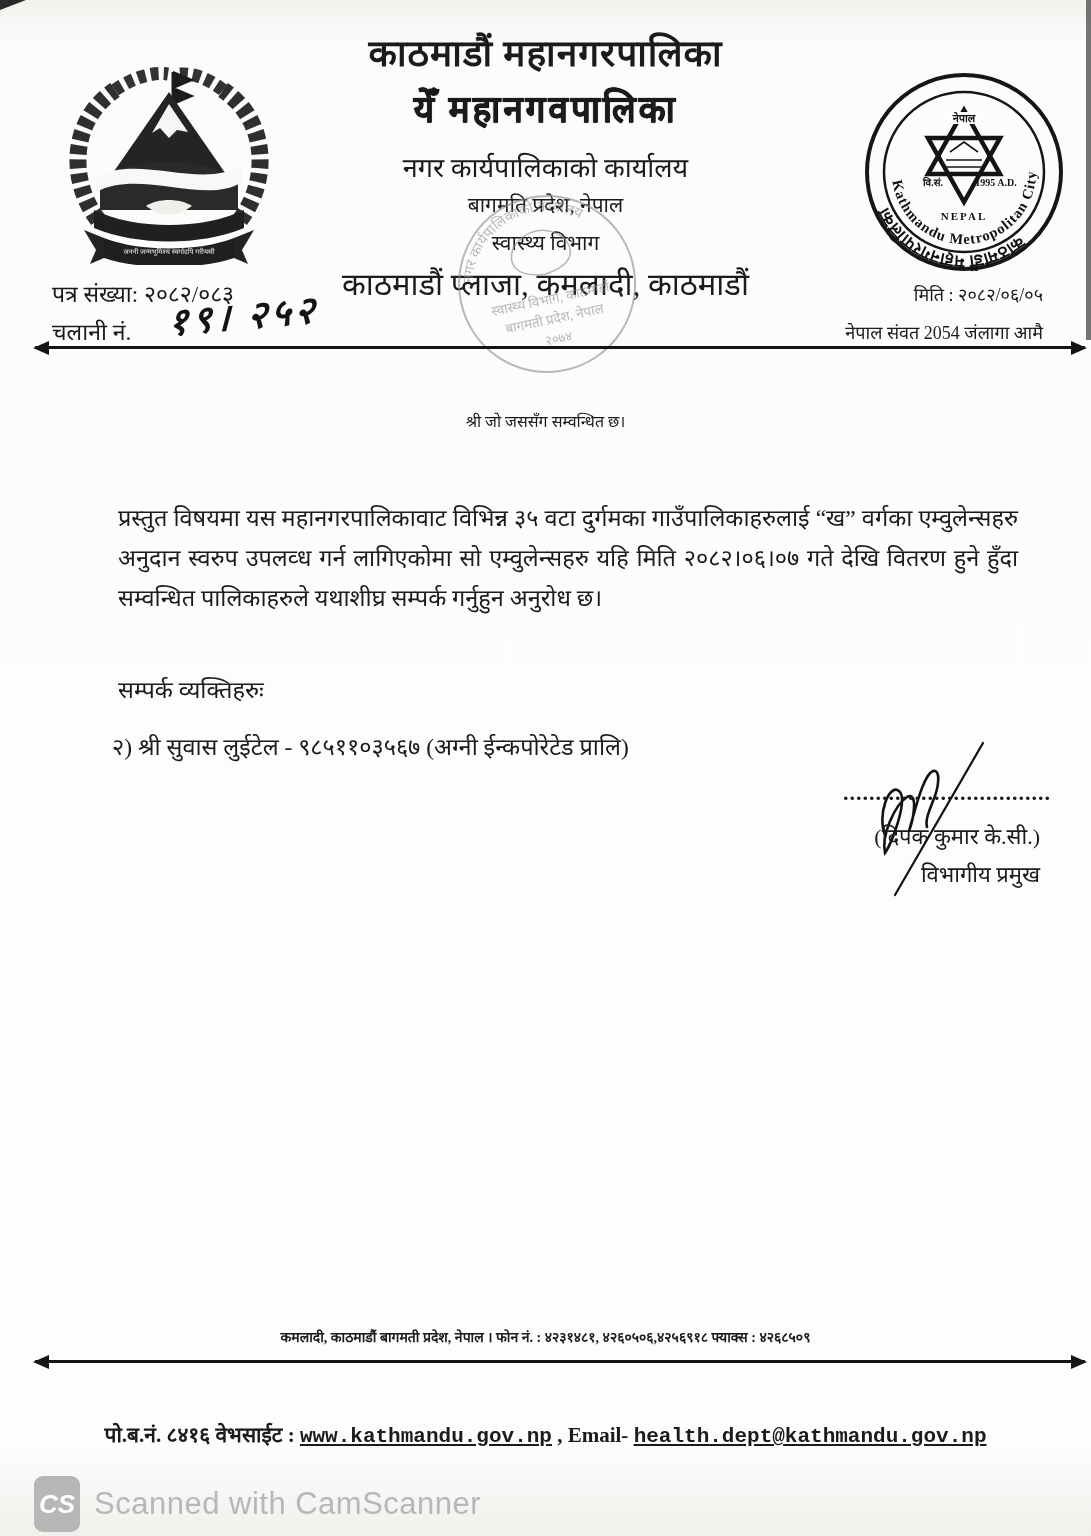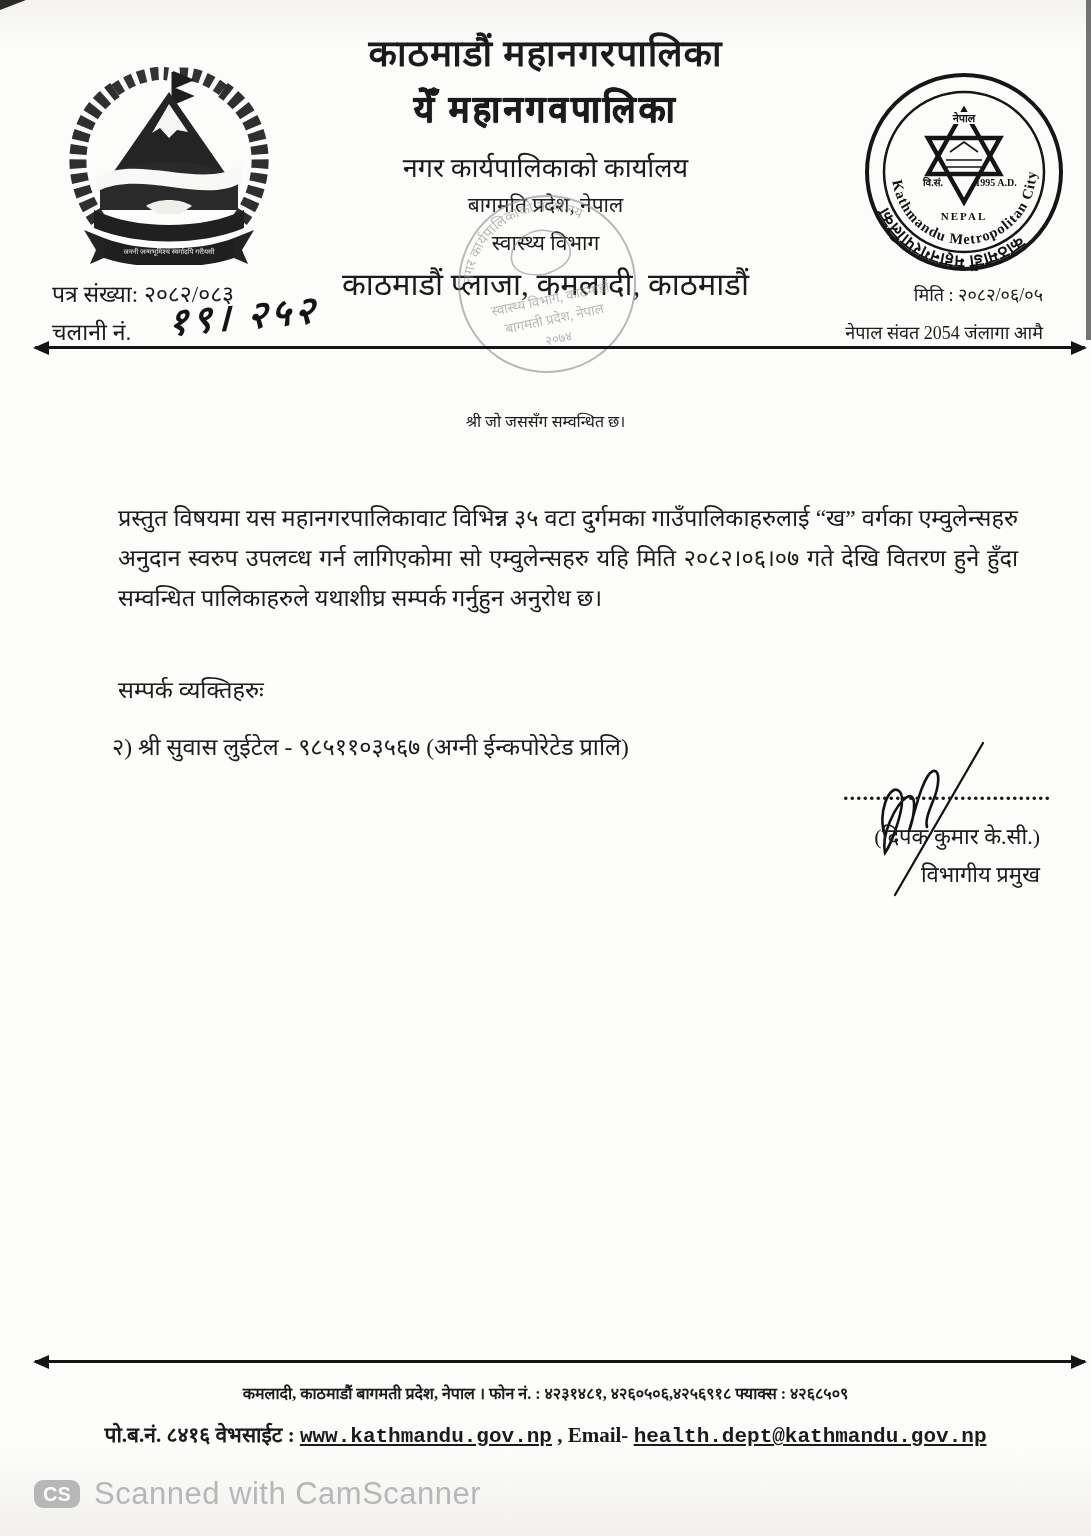--- a/index.html
+++ b/index.html
@@ -46,29 +46,29 @@
   .contacts-h { position:absolute; left:118px; top:632px; font-size:23.5px;margin-top:41px; }
   .contact-1  { position:absolute; left:130px; top:680px; font-size:23.5px; }
   .contact-2  { position:absolute; left:112px; top:730px; font-size:23.5px; }
 
   .sig-dots  { position:absolute; left:843px; top:780px; font-size:22px; letter-spacing:1px; font-weight:bold; }
   .sig-name  { position:absolute; left:820px; top:820px; width:220px; text-align:right; font-size:22px; }
   .sig-title { position:absolute; left:820px; top:858px; width:220px; text-align:right; font-size:22px; }
   .sig-svg   { position:absolute; left:855px; top:735px; }
 
   .footer { position:absolute; left:0; width:100%; text-align:center; font-weight:bold; }
-  .f1 { top:1382px; font-size:16px; }
+  .f1 { top:1327px; font-size:14px; }
   .f2 { top:1420px; font-size:21px; }
   .f2 .lnk { text-decoration:underline; font-family:Liberation Mono, monospace; }
 
   .cam { position:absolute; left:34px; top:1476px; display:flex; align-items:center; gap:14px;
          color:#b7b7b7; font-family:"Liberation Sans","DejaVu Sans",sans-serif; }
-  .cam-icon { width:46px; height:28px; background:#b7b7b7; border-radius:9px; color:#fdfdfc;
+  .cam-icon { width:46px; height:56px; background:#b7b7b7; border-radius:9px; color:#fdfdfc;
               display:flex; align-items:center; justify-content:center; font-weight:bold;
-              font-size:20px; letter-spacing:0; }
+              font-size:26px; letter-spacing:0;font-style:italic; }
   .cam-text { font-size:31px; letter-spacing:.5px; }
 
   svg text { font-family:"Liberation Serif","DejaVu Serif",serif; }
 </style>
 </head>
 <body>
 
 <div class="page">
   <div class="scan-corner-tl"></div>
   <div class="scan-edge-r"></div>

